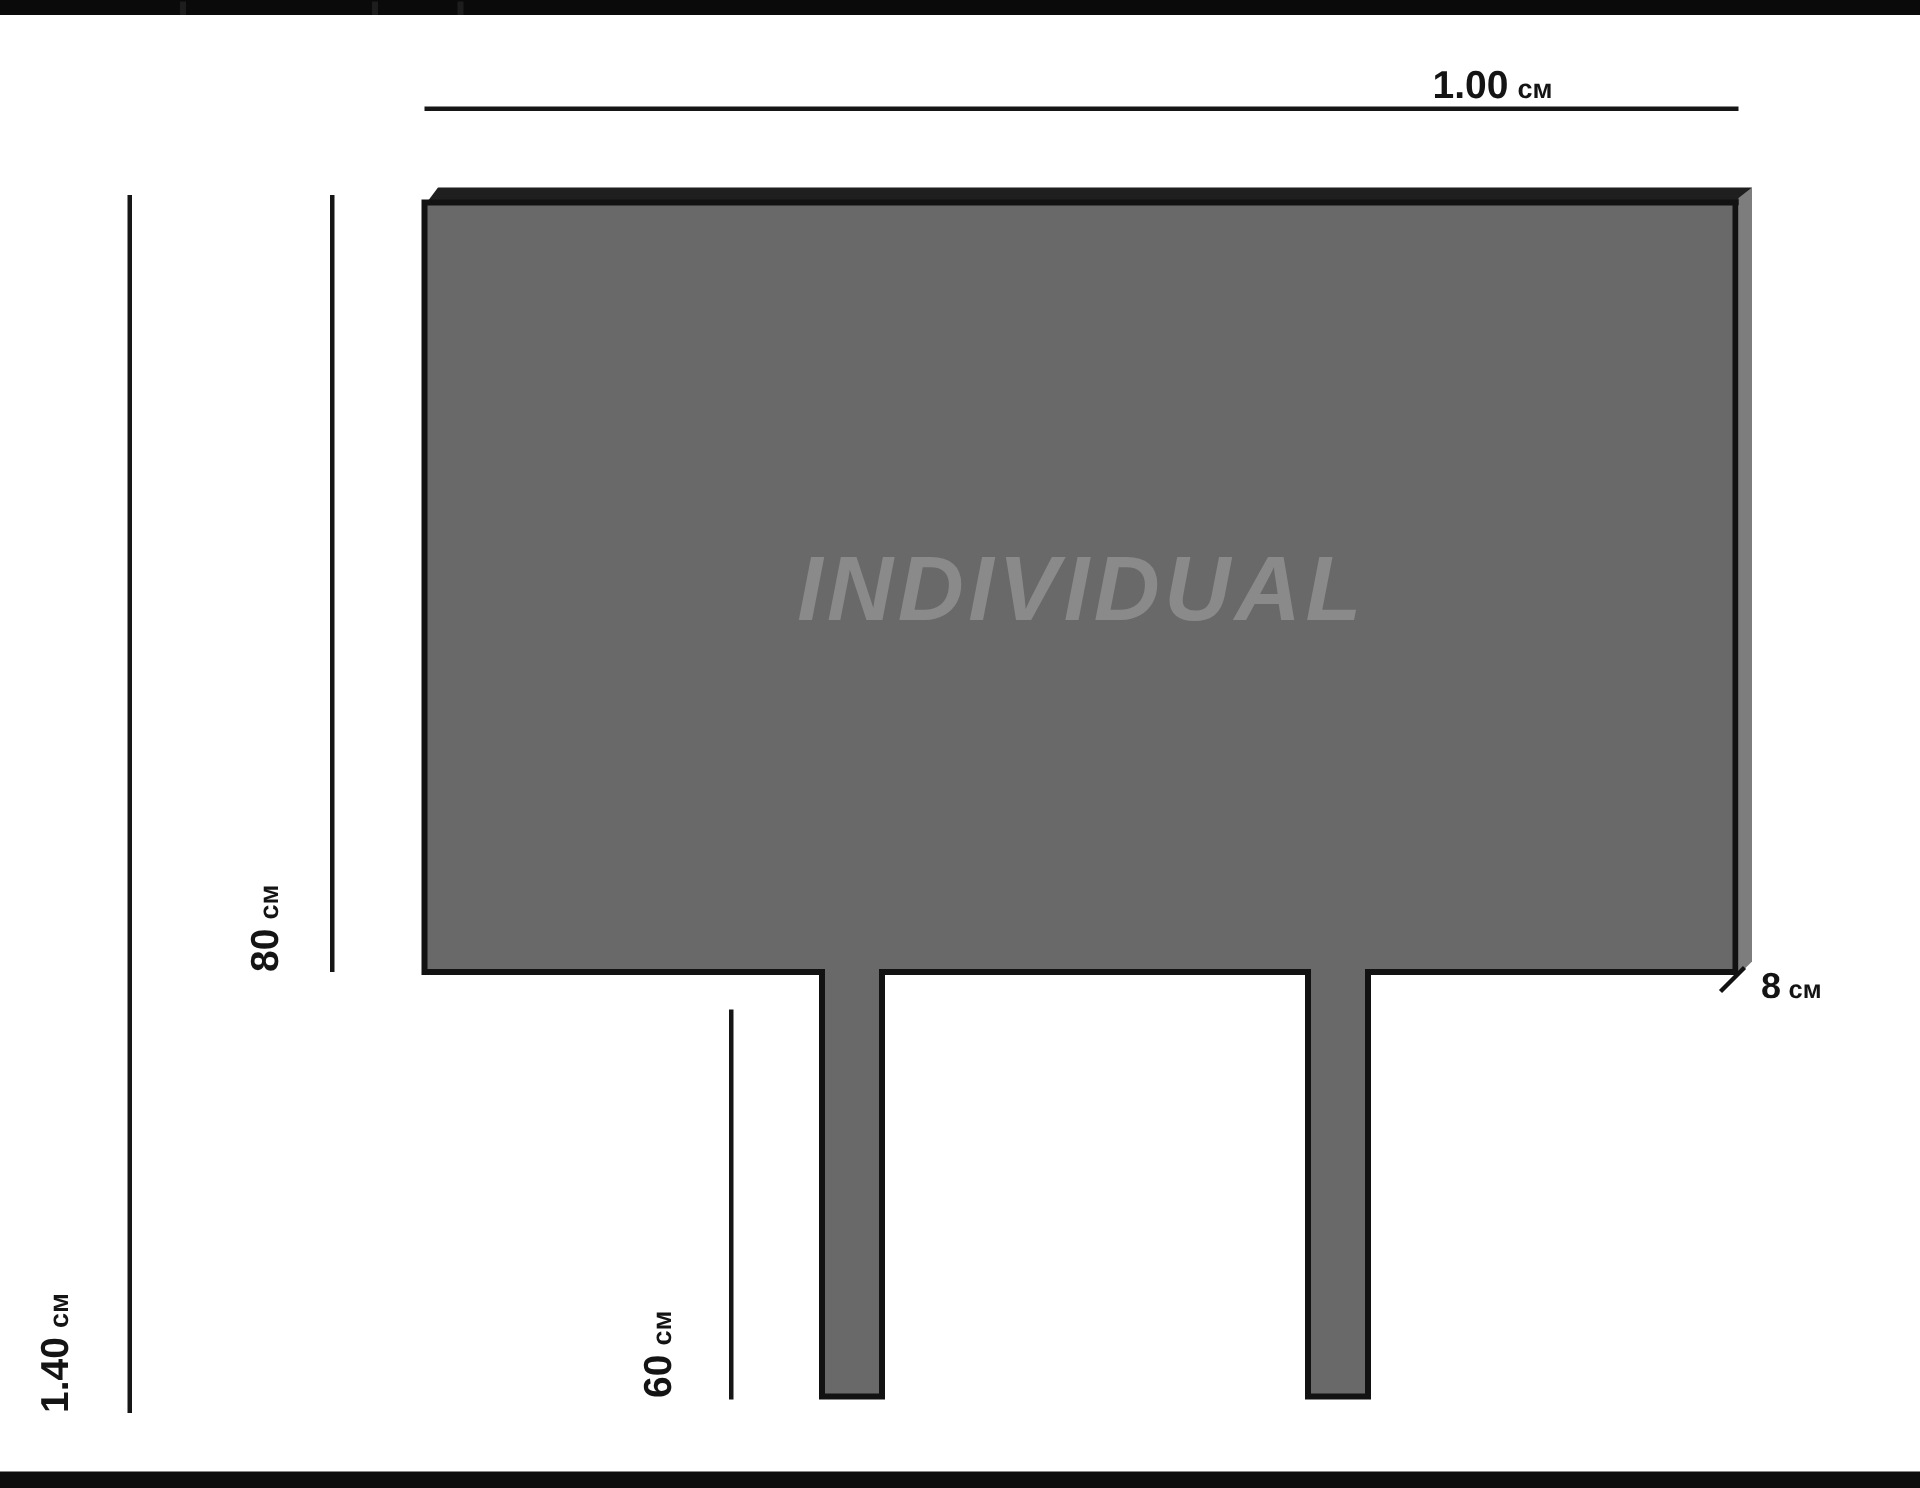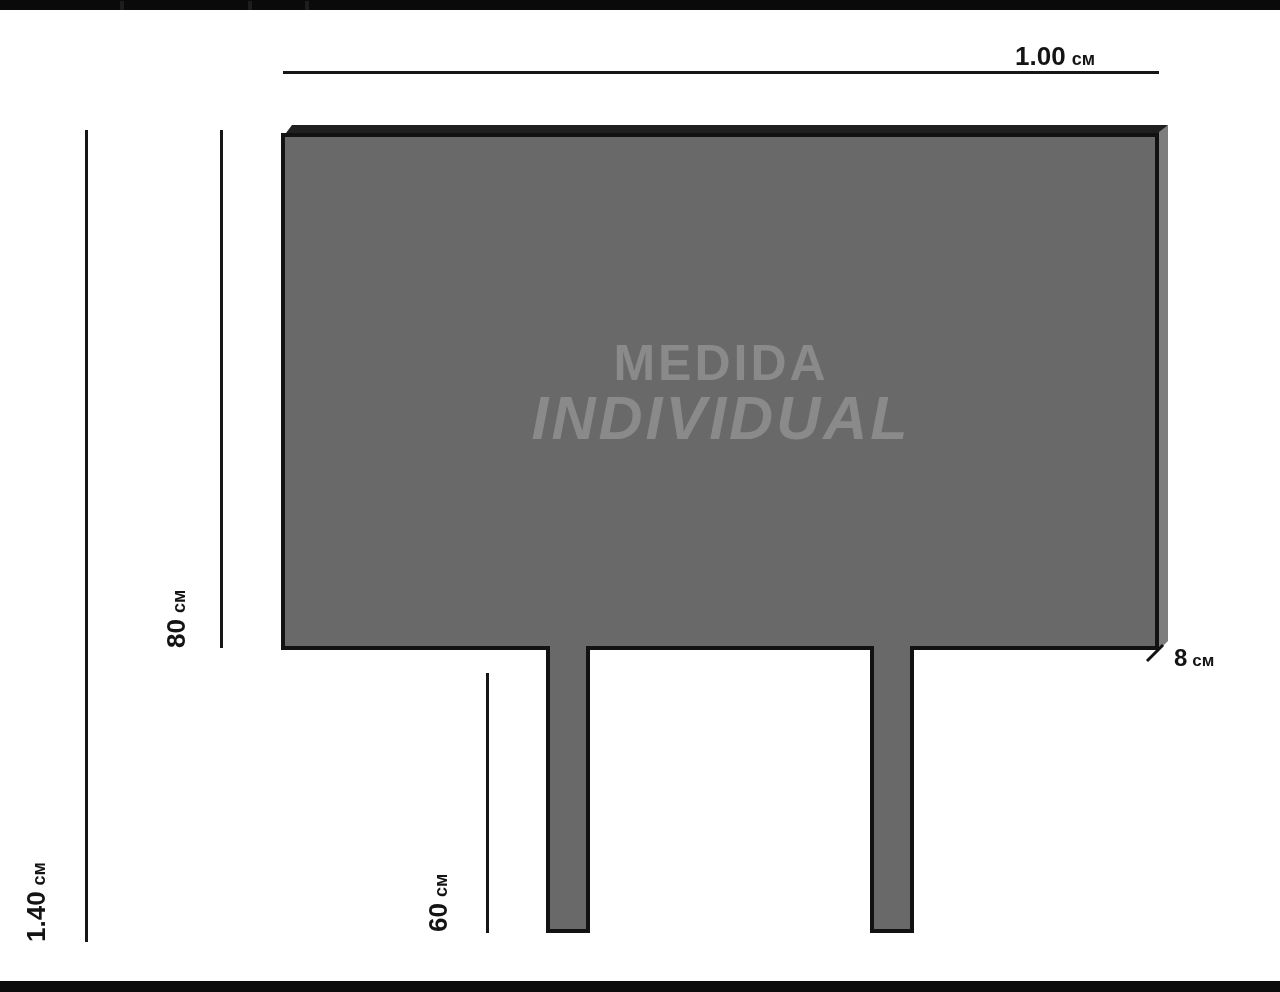--- a/index.html
+++ b/index.html
@@ -30,21 +30,21 @@
   .vline{position:absolute;background:#161616;width:3px;}
   #line-total-width{left:283px;top:71px;width:876px;}
   #line-total-height{left:85px;top:130px;height:812px;}
   #line-panel-height{left:220px;top:130px;height:518px;}
   #line-leg-height{left:486px;top:673px;height:260px;}
 
   
   .dim-label{position:absolute;color:#141414;white-space:nowrap;}
   .dim-label .num{font-size:26px;font-weight:700;}
   .dim-label .unit{font-size:18px;font-weight:600;margin-left:6px;}
-  #label-total-width{left:955px;top:41px;width:200px;text-align:center;}
+  #label-total-width{left:955px;top:41px;width:200px;text-align:left;}
   .rot{transform:rotate(-90deg);transform-origin:left bottom;height:28px;line-height:28px;}
   #label-total-height{left:50px;top:914px;}
   #label-panel-height{left:190px;top:620px;}
   #label-leg-height{left:452px;top:904px;}
   #label-depth{left:1174px;top:644px;}
   #label-depth .num{font-size:24px;font-weight:600;}
   #label-depth .unit{font-size:17px;font-weight:600;margin-left:5px;}
 </style>
 </head>
 <body>
@@ -62,21 +62,20 @@
     <polygon points="292,125 1168,125 1159,137 283,137" fill="#1f1f1f"></polygon>
 
     <polygon points="1159,132 1168,125 1168,641 1159,650" fill="#7d7d7d"></polygon>
 
     <path d="M283,135 H1157 V648 H912 V931 H872 V648 H588 V931 H548 V648 H283 Z" fill="#696969" stroke="#121212" stroke-width="4" stroke-linejoin="miter"></path>
 
     <line x1="1147" y1="661" x2="1163" y2="645" stroke="#121212" stroke-width="3"></line>
   </svg>
 
   <div class="watermark">
-    <div class="wm-line1">MEDIDA</div>
     <div class="wm-line2">INDIVIDUAL</div>
   </div>
 
   <div class="hline" id="line-total-width"></div>
   <div class="vline" id="line-total-height"></div>
   <div class="vline" id="line-panel-height"></div>
   <div class="vline" id="line-leg-height"></div>
 
   <div class="dim-label" id="label-total-width">
     <span class="num">1.00</span><span class="unit">см</span>

